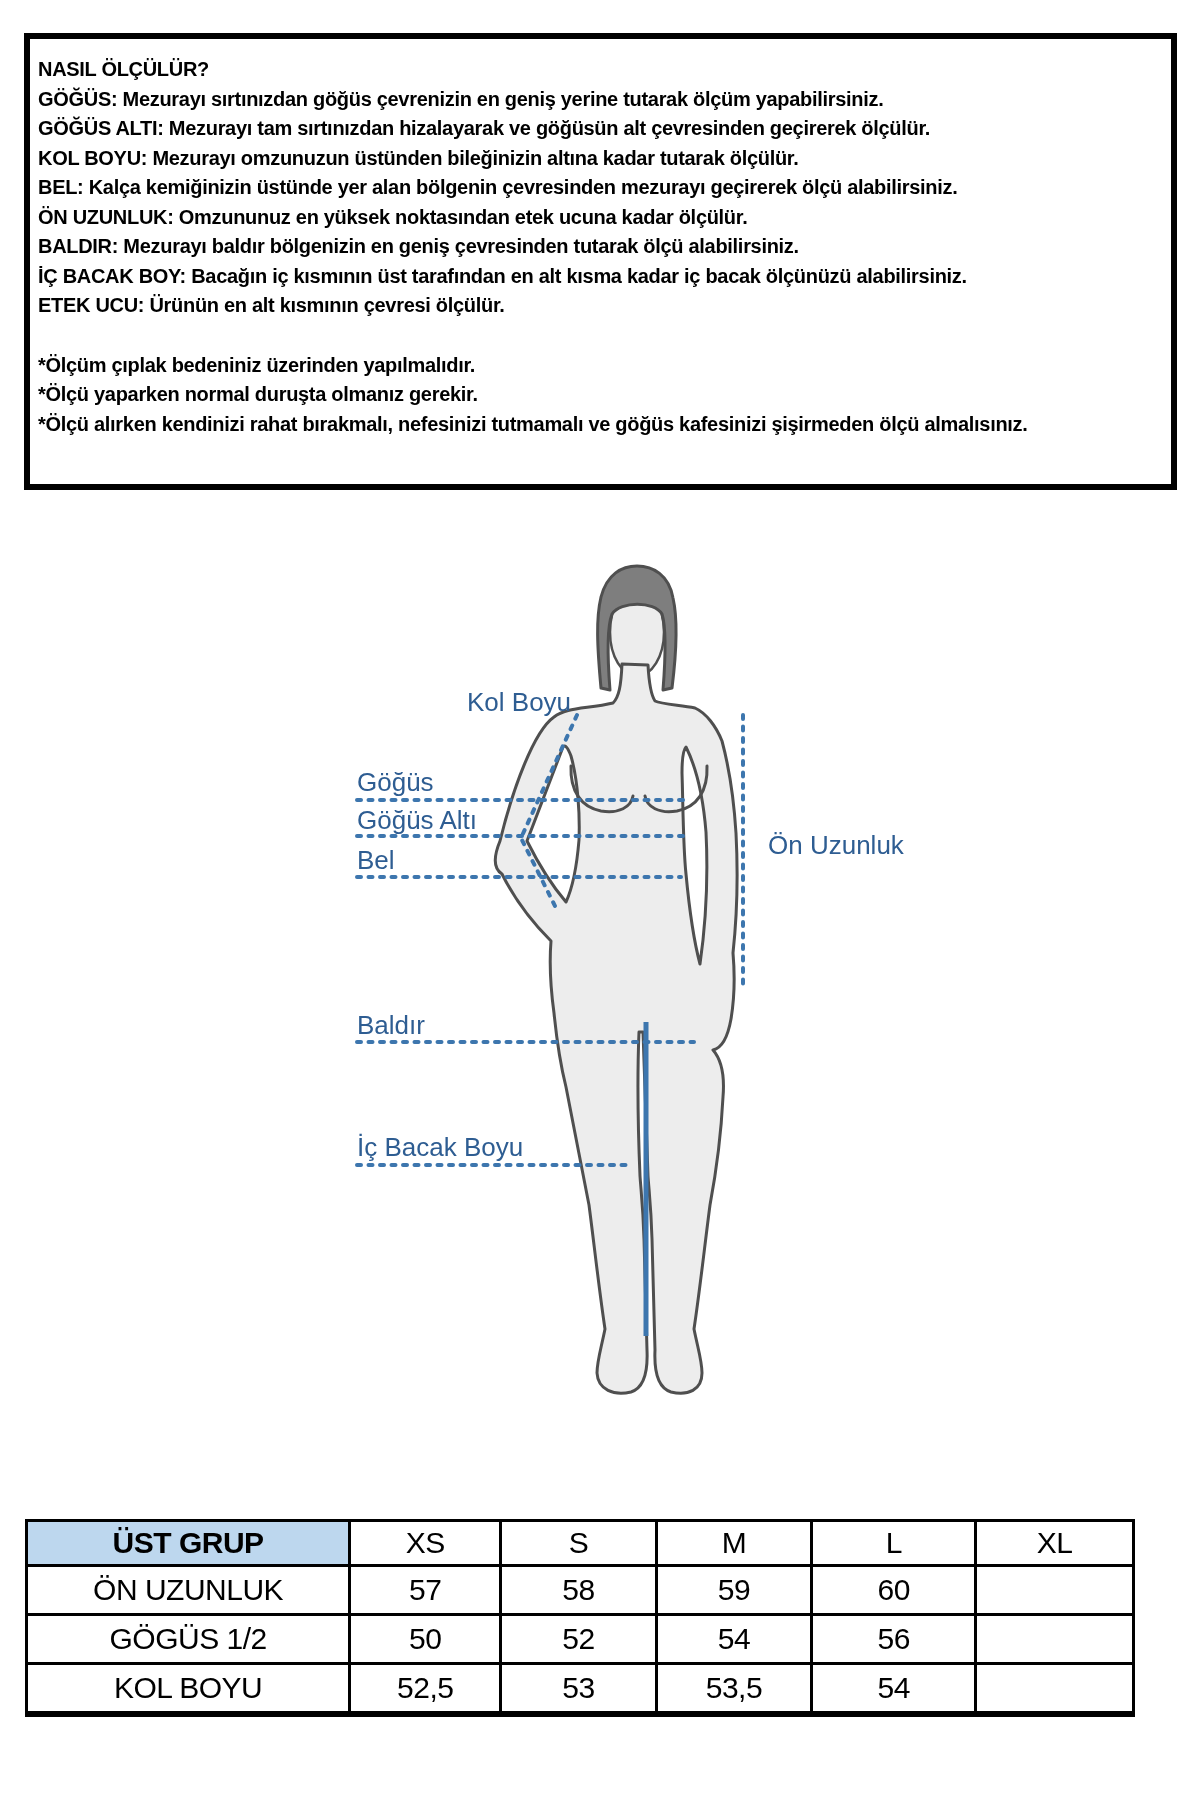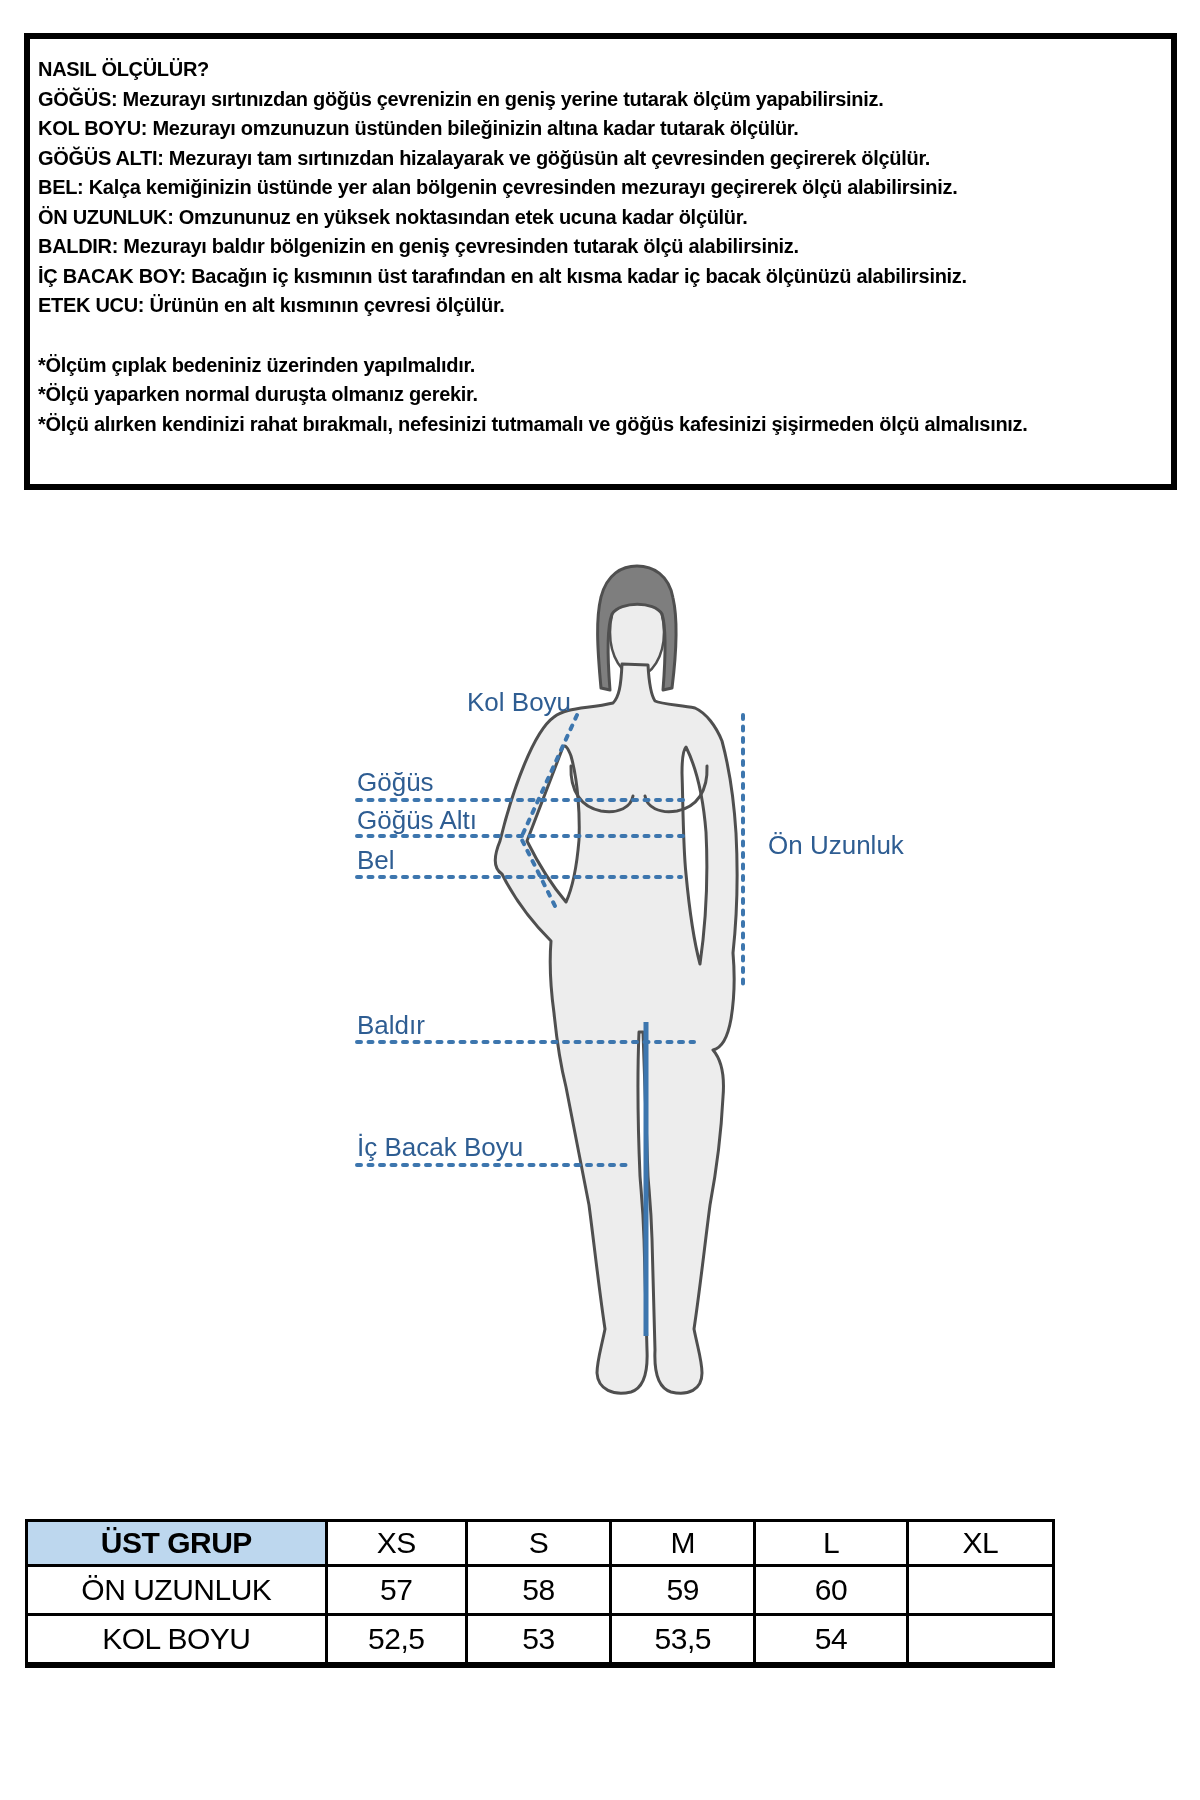--- a/index.html
+++ b/index.html
@@ -19,43 +19,43 @@
   }
   .ins-gap{height:30px;}
   
   .diagram{position:absolute;left:280px;top:480px;width:640px;height:980px;}
   .diagram svg{display:block;width:640px;height:980px;}
   .meas-label{
     font-size:26px;fill:#2e5d92;font-family:"Liberation Sans",sans-serif;
   }
   
   .size-table{
-    position:absolute;left:25px;top:1519px;width:1030px;
+    position:absolute;left:25px;top:1519px;width:1110px;
     border-collapse:collapse;table-layout:fixed;
     font-size:30px;text-align:center;
   }
   .size-table td,.size-table th{
     border:3px solid #000;padding:0;height:46px;overflow:hidden;
     font-weight:normal;letter-spacing:-0.5px;
   }
   .size-table tr.hdr th{height:42px;}
   .size-table .grp{background:#bdd7ee;font-weight:bold;}
   .size-table{border:3px solid #000;}
   .size-table tr:last-child td{border-bottom:6px solid #000;}
   .c0{width:29.4%;} .c1{width:13.6%;} .c2{width:14.0%;}
   .c3{width:14.0%;} .c4{width:14.8%;} .c5{width:14.2%;}
 </style>
 </head>
 <body>
 
 <div class="ins-box">
   <div class="ins-line">NASIL ÖLÇÜLÜR?</div>
   <div class="ins-line">GÖĞÜS: Mezurayı sırtınızdan göğüs çevrenizin en geniş yerine tutarak ölçüm yapabilirsiniz.</div>
+  <div class="ins-line">GÖĞÜS ALTI: Mezurayı tam sırtınızdan hizalayarak ve göğüsün alt çevresinden geçirerek ölçülür.</div>
   <div class="ins-line">KOL BOYU: Mezurayı omzunuzun üstünden bileğinizin altına kadar tutarak ölçülür.</div>
-  <div class="ins-line">GÖĞÜS ALTI: Mezurayı tam sırtınızdan hizalayarak ve göğüsün alt çevresinden geçirerek ölçülür.</div>
   <div class="ins-line">BEL: Kalça kemiğinizin üstünde yer alan bölgenin çevresinden mezurayı geçirerek ölçü alabilirsiniz.</div>
   <div class="ins-line">ÖN UZUNLUK: Omzununuz en yüksek noktasından etek ucuna kadar ölçülür.</div>
   <div class="ins-line">BALDIR: Mezurayı baldır bölgenizin en geniş çevresinden tutarak ölçü alabilirsiniz.</div>
   <div class="ins-line">İÇ BACAK BOY: Bacağın iç kısmının üst tarafından en alt kısma kadar iç bacak ölçünüzü alabilirsiniz.</div>
   <div class="ins-line">ETEK UCU: Ürünün en alt kısmının çevresi ölçülür.</div>
   <div class="ins-gap"></div>
   <div class="ins-line">*Ölçüm çıplak bedeniniz üzerinden yapılmalıdır.</div>
   <div class="ins-line">*Ölçü yaparken normal duruşta olmanız gerekir.</div>
   <div class="ins-line">*Ölçü alırken kendinizi rahat bırakmalı, nefesinizi tutmamalı ve göğüs kafesinizi şişirmeden ölçü almalısınız.</div>
 </div>
@@ -129,20 +129,28 @@
   </tr>
   <tr>
     <td>ÖN UZUNLUK</td>
     <td>57</td>
     <td>58</td>
     <td>59</td>
     <td>60</td>
     <td></td>
   </tr>
   <tr>
+    <td>GÖGÜS 1/2</td>
+    <td>50</td>
+    <td>52</td>
+    <td>54</td>
+    <td>56</td>
+    <td></td>
+  </tr>
+  <tr>
     <td>KOL BOYU</td>
     <td>52,5</td>
     <td>53</td>
     <td>53,5</td>
     <td>54</td>
     <td></td>
   </tr>
 </tbody>
   </table>
 

